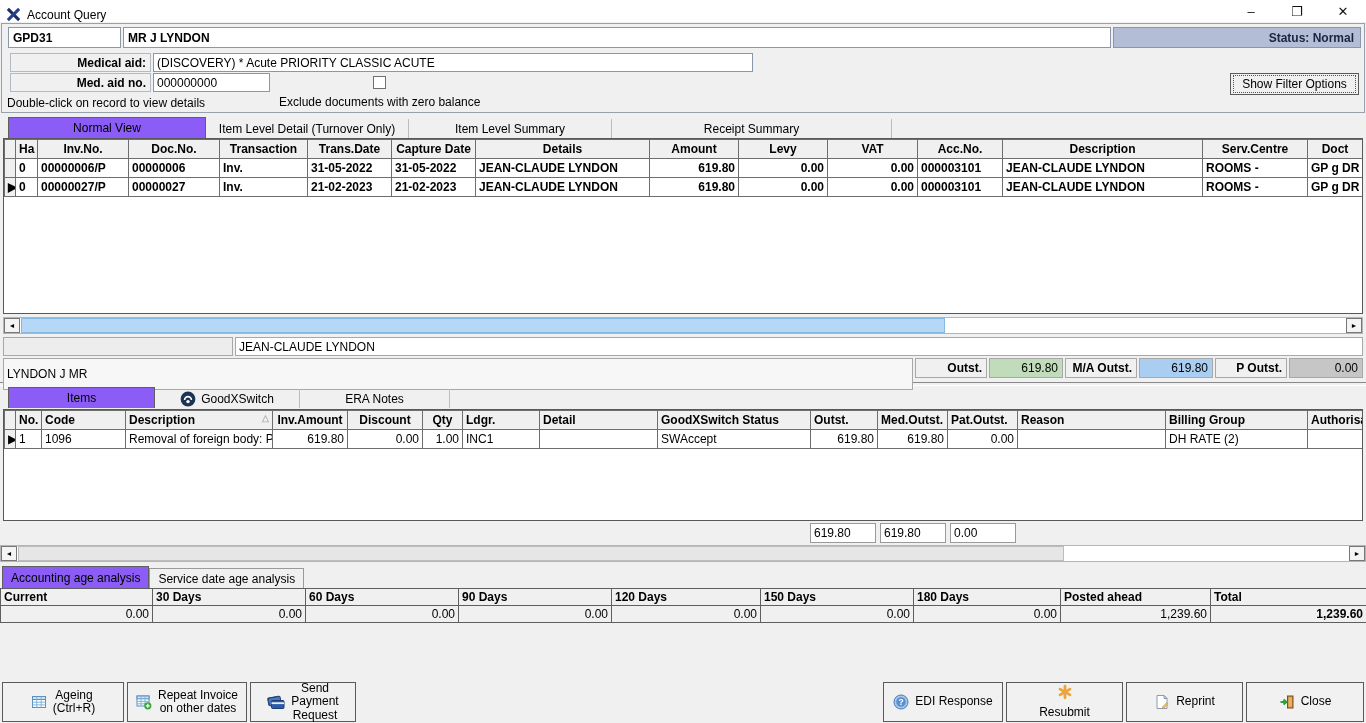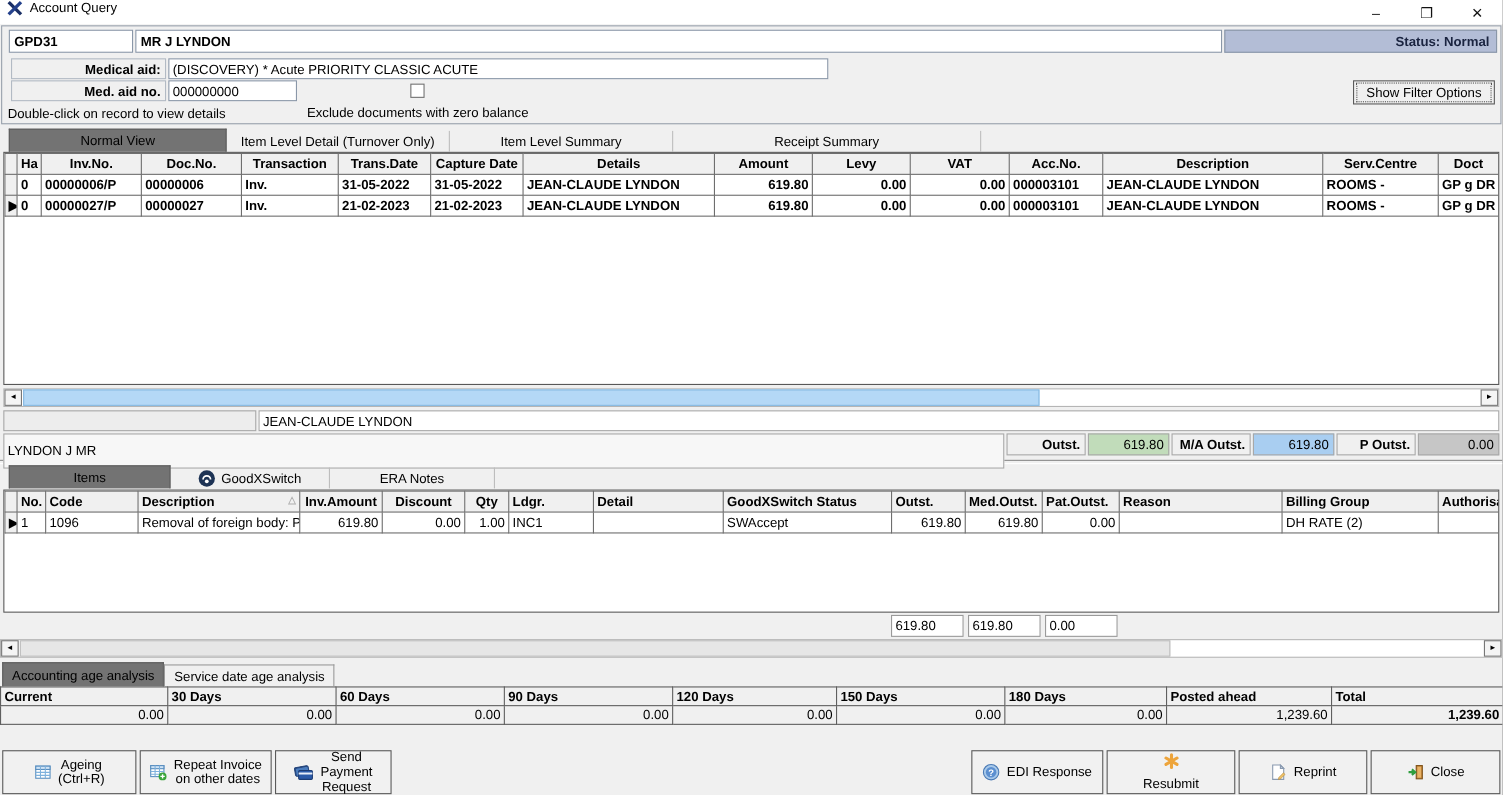--- a/index.html
+++ b/index.html
@@ -1,21 +1,21 @@
 <!DOCTYPE html>
 <html><head>
 <meta charset="utf-8">
 <style>
   * { margin:0; padding:0; box-sizing:border-box; }
   html,body { background:#9a9a9a; }
   .window { width:1366px; height:723px; background:#f0f0f0; color:#000;
     font-family:"Liberation Sans", sans-serif; font-size:12px; position:relative; overflow:hidden; }
 
   
-  .titlebar { height:22px; background:#fff; display:flex; align-items:flex-start; padding-left:5px; }
+  .titlebar { height:22px; background:#fff; display:flex; align-items:flex-end; padding-left:5px; }
   .goodx-logo { width:17px; height:15px; display:block; }
   .title-text { margin-left:5px; font-size:12px; }
   .win-controls { margin-left:auto; display:flex; height:100%; }
   .win-btn { width:46px; display:flex; align-items:center; justify-content:center; font-size:13px; color:#111; cursor:default; }
 
   
   .menubar { height:24px; background:#fff; display:flex; align-items:center; padding-left:4px; border-bottom:2px solid #4d4d4d; }
   .menu-item { padding:2px 9px; }
 
   
@@ -27,30 +27,30 @@
   .checkbox-wrap { position:absolute; display:flex; align-items:center; gap:6px;flex-direction:column; }
   .checkbox { width:13px; height:13px; border:1px solid #707070; background:#fff; }
   .filter-btn { position:absolute; border:1px solid #5a5a5a; background:#f0f0f0; display:flex; align-items:center; justify-content:center; }
   .filter-btn .inner { outline:1px dotted #555; padding:1px 8px; }
   .hint { position:absolute; left:5px; top:72px; }
 
   
   .tabs { display:flex; align-items:flex-end; height:21px; }
   .view-tabs { margin:4px 0 0 8px; }
   .tab { height:19px; display:flex; align-items:center; justify-content:center; gap:5px; border-right:1px solid #bdbdbd; background:transparent; }
-  .tab.active { height:21px; border:1px solid #5f5f5f; border-bottom:none; background:#737373; }
+  .tab.active { height:21px; border:1px solid #5f5f5f; border-bottom:none; background:#8b5cf6; }
   .gx-circle { width:16px; height:16px; display:block; }
 
   
   .grid-wrap { margin:0 3px; border:1px solid #585858; background:#fff; overflow:hidden; }
   .grid-wrap table { border-collapse:collapse; table-layout:fixed; width:1358px; }
   .grid-wrap th, .grid-wrap td { border:1px solid #6e6e6e; height:19px; padding:0 3px; white-space:nowrap; overflow:hidden; font-size:12px; }
   .grid-wrap th { font-weight:bold; background:#f0f0f0; text-align:center; }
   .sel { background:#f0f0f0; padding:0 1px; text-align:center; font-size:8px; }
-  .grid-main { height:212px; }
+  .grid-main { height:176px; }
   .grid-main td { font-weight:bold; }
   .grid-items { height:112px; margin-top:1px; }
   .grid-items th { text-align:left; }
   .grid-items th.ctr { text-align:center; }
   .num { text-align:right; }
   .sort-glyph { float:right; color:#b0b0b0; font-size:9px; }
 
   
   .hscroll { position:relative; height:17px; background:#fff; border:1px solid #b5b5b5; }
   .hscroll1 { margin:3px 3px 0; }

